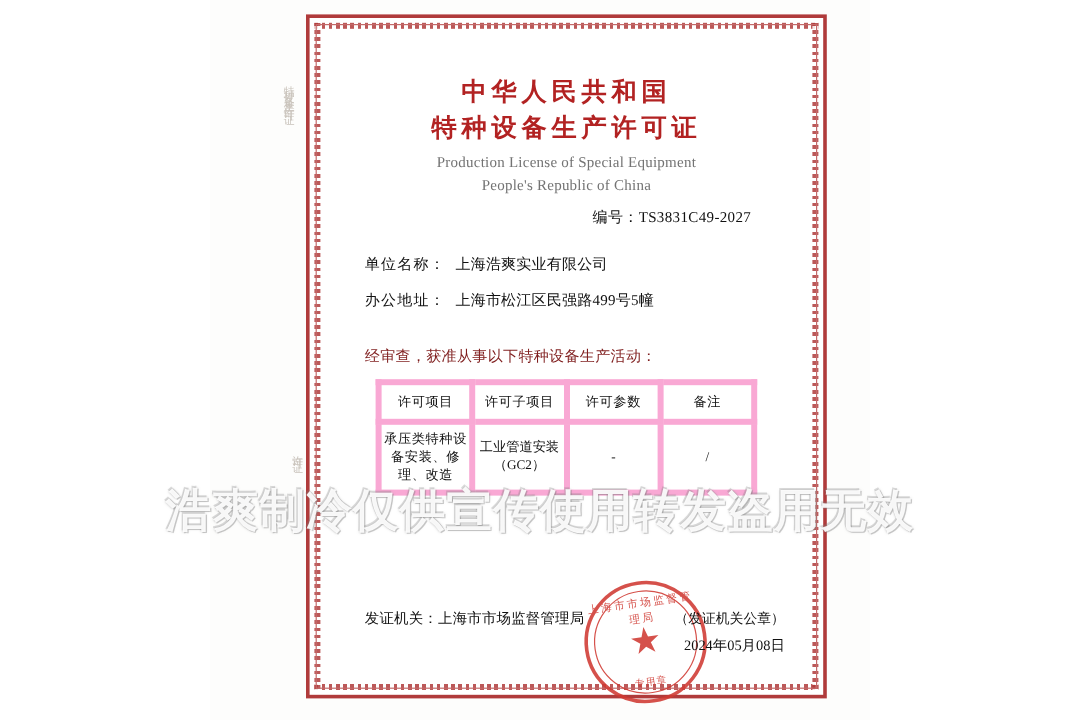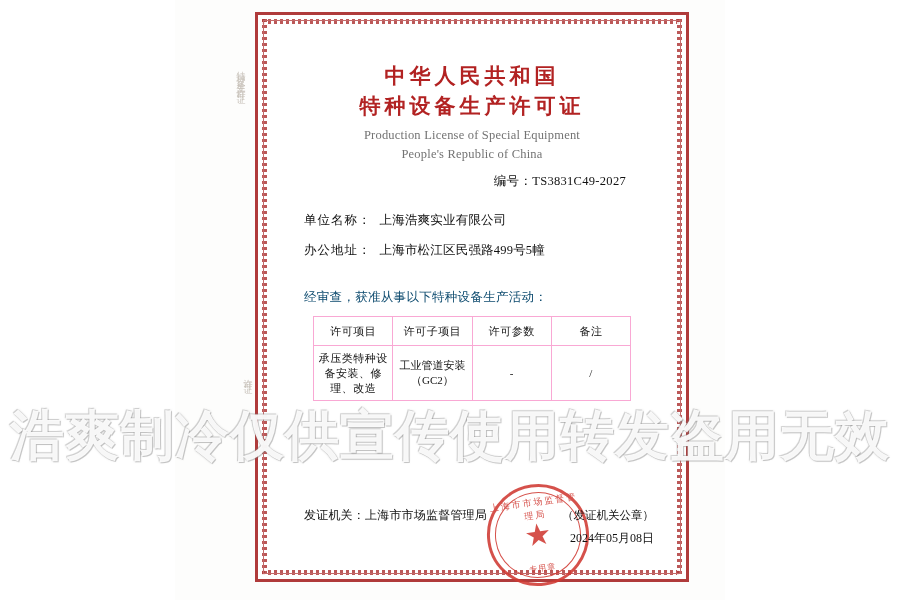--- a/index.html
+++ b/index.html
@@ -133,33 +133,33 @@
   .field-value {
     margin-left: 8px;
     letter-spacing: .2px;
   }
   #row-company { margin-top: 22px; }
 
   #approval-line {
     margin-top: 30px;
     padding-left: 32px;
     font-size: 12.5px;
-    color: #0c4a6e;
+    color: #7f1d1d;
     letter-spacing: .3px;
   }
 
   
   #scope-table {
     margin: 10px auto 0 auto;
     width: 318px;
     border-collapse: collapse;
     table-layout: fixed;
   }
   #scope-table th, #scope-table td {
-    border: 1px solid #f9a8d4;
+    border: 5px solid #f9a8d4;
     font-size: 11px;
     color: #111;
     text-align: center;
     vertical-align: middle;
     padding: 3px 2px;
     font-weight: normal;
     line-height: 15px;
   }
   #scope-table th { height: 22px; letter-spacing: .5px; }
   #scope-table td { height: 48px; }
@@ -236,21 +236,21 @@
   #side-vertical-2 { left: 241px; top: 372px; }
 
   
   #watermark {
     position: absolute;
     left: 0;
     right: 0;
     top: 400px;
     text-align: center;
     font-family: "DejaVu Sans", sans-serif;
-    font-size: 54px;
+    font-size: 38px;
     font-weight: bold;
     color: rgba(255,255,255,0.92);
     letter-spacing: 1px;
     text-shadow:
        0 0 2px rgba(130,130,130,.55),
        1px 1px 0 rgba(120,120,120,.35),
       -1px -1px 0 rgba(120,120,120,.25);
     white-space: nowrap;
     pointer-events: none;
   }

